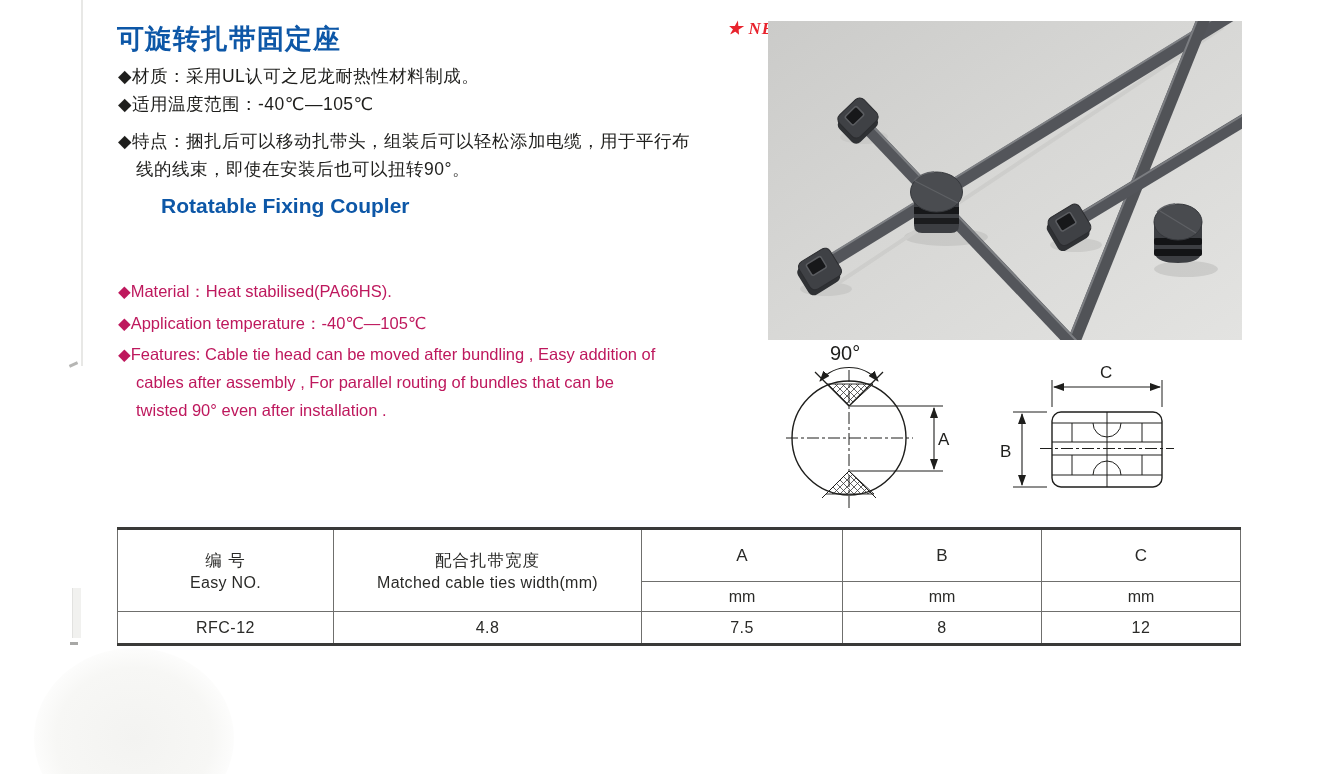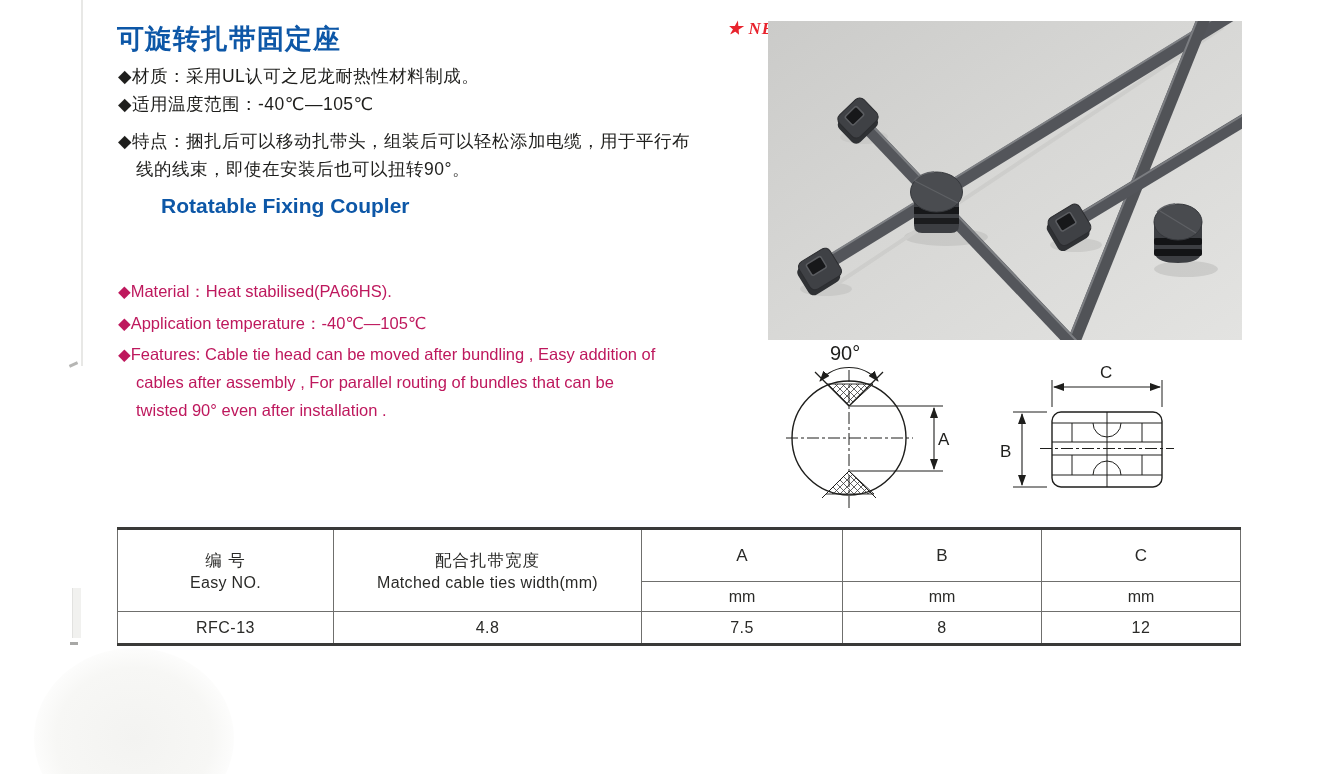--- a/index.html
+++ b/index.html
@@ -210,21 +210,21 @@
         <td class="h-abc">A</td>
         <td class="h-abc">B</td>
         <td class="h-abc">C</td>
       </tr>
       <tr>
         <td class="h-mm">mm</td>
         <td class="h-mm">mm</td>
         <td class="h-mm">mm</td>
       </tr>
       <tr class="d-row">
-        <td>RFC-13</td>
+        <td>RFC-12</td>
         <td>4.8</td>
         <td>7.5</td>
         <td>8</td>
         <td>12</td>
       </tr>
     </tbody>
   </table>
 
 </div>
 

